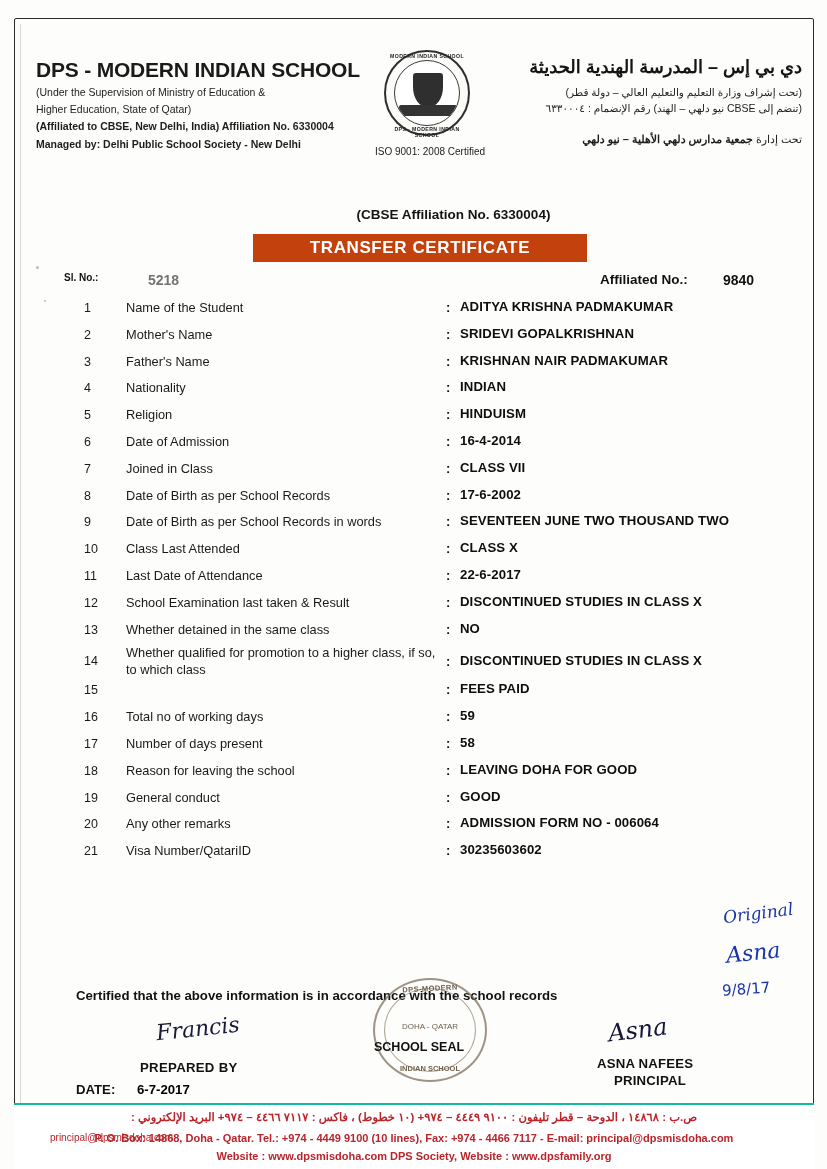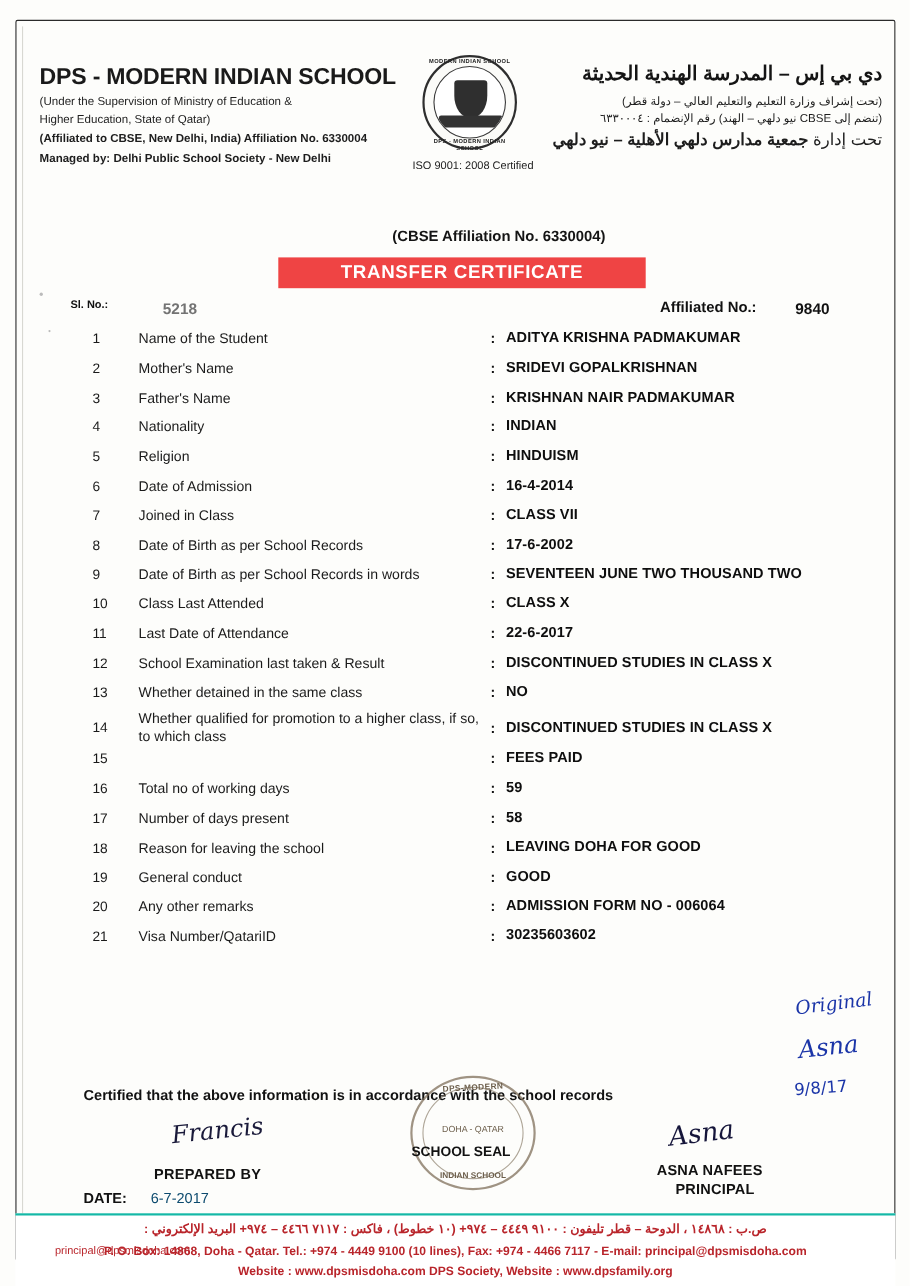--- a/index.html
+++ b/index.html
@@ -116,38 +116,38 @@
     width: 330px;
     text-align: right;
     direction: rtl;
   }
   .ar1 {
     font-size: 18px; font-weight: bold; color: #141414;
     line-height: 1.3;
   }
   .ar2 { font-size: 10.5px; color: #1d1d1d; margin-top: 6px; line-height: 1.5; }
   .ar3 { font-size: 10.5px; color: #1d1d1d; line-height: 1.5; }
-  .ar4 { font-size: 15px; color: #1d1d1d; margin-top: 0; line-height: 1.5; }
+  .ar4 { font-size: 11px; color: #1d1d1d; margin-top: 14px; line-height: 1.5; }
   .ar4 b { font-weight: bold; }
 
   
   .affil {
     position: absolute;
     left: 0; top: 207px; width: 827px;
     text-align: center;
     font-size: 13.5px;
     font-weight: bold;
     color: #141414;
     margin-left: 40px;
   }
   .tc-banner {
     position: absolute;
     left: 253px; top: 234px;
     width: 334px; height: 28px;
-    background: #ef4444;
+    background: #c2410c;
     color: #fff;
     text-align: center;
     line-height: 28px;
     font-size: 17px;
     font-weight: bold;
     letter-spacing: 0.6px;
   }
 
   
   .slrow {
@@ -220,21 +220,21 @@
     left: 140px; top: 1060px;
     font-size: 13.2px; font-weight: bold; color: #111;
     letter-spacing: 0.3px;
   }
   .date-label {
     position: absolute; left: 76px; top: 1082px;
     font-size: 13.2px; font-weight: bold; color: #111;
   }
   .date-value {
     position: absolute; left: 137px; top: 1082px;
-    font-size: 13.2px; font-weight: normal; color: #0c4a6e;
+    font-size: 13.2px; font-weight: bold; color: #000000;
   }
   .principal-name {
     position: absolute; left: 597px; top: 1056px;
     font-size: 13.2px; font-weight: bold; color: #111;
     letter-spacing: 0.2px;
   }
   .principal-title {
     position: absolute; left: 614px; top: 1073px;
     font-size: 13.2px; font-weight: bold; color: #111;
     letter-spacing: 0.2px;

